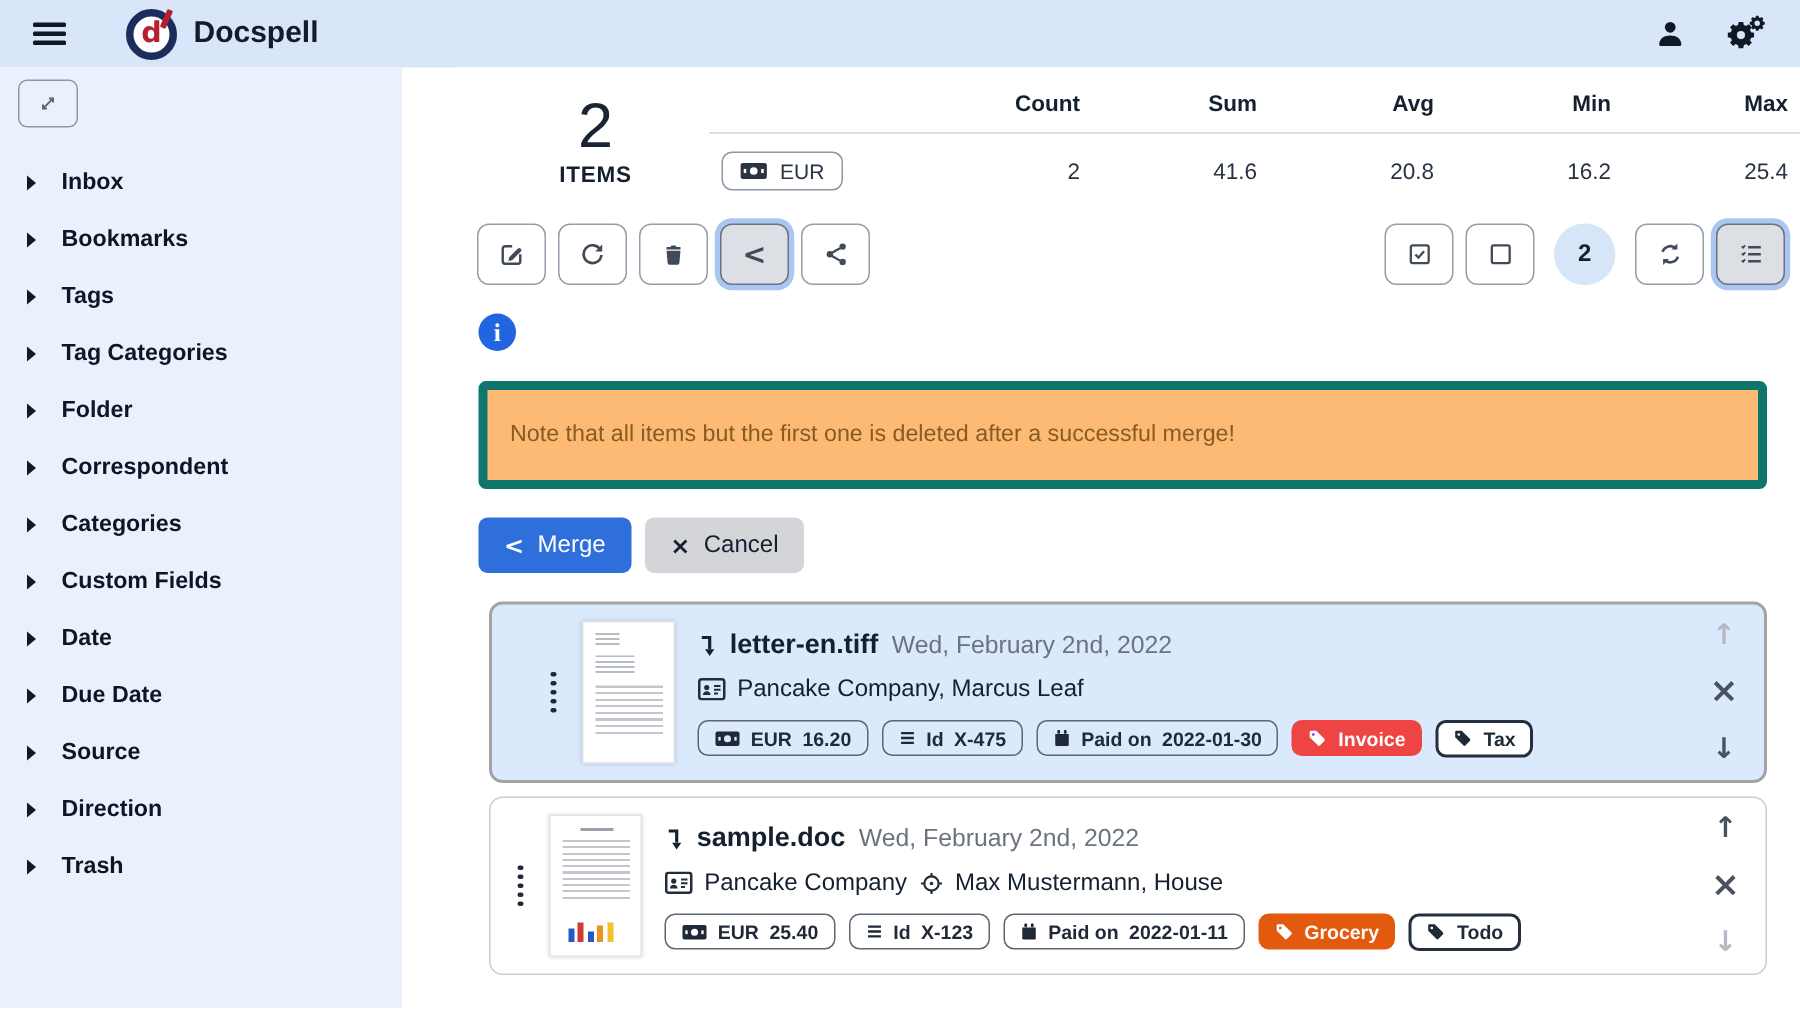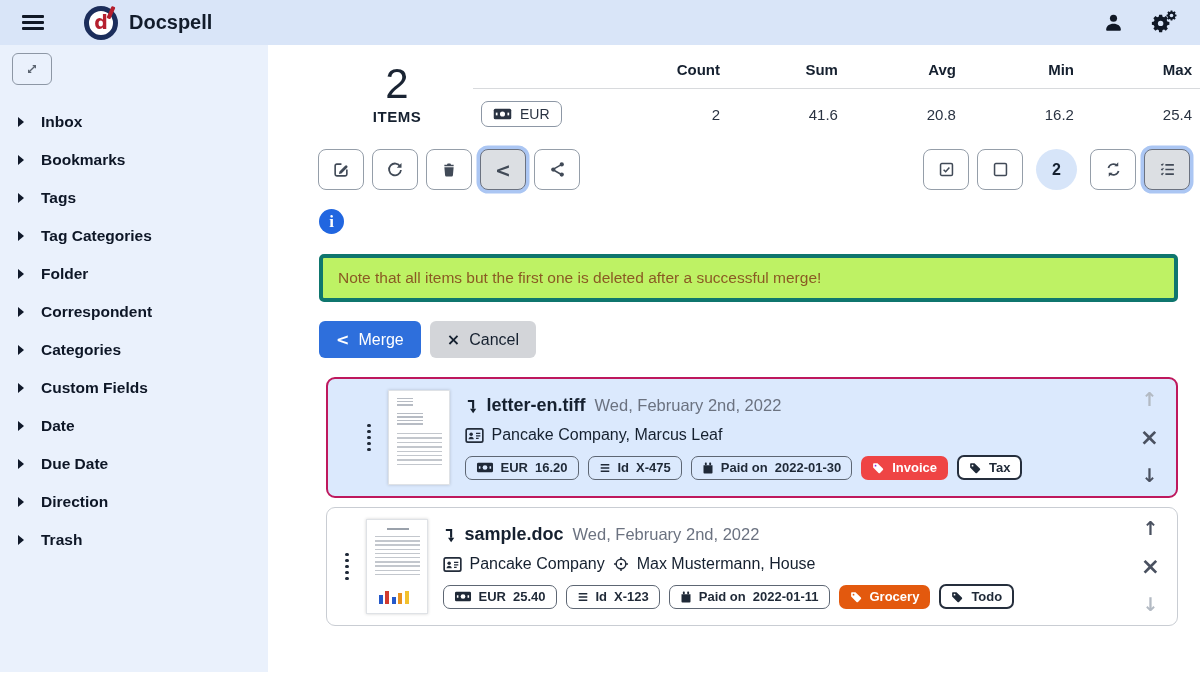--- a/index.html
+++ b/index.html
@@ -63,36 +63,36 @@
                font-weight:700; font-size:16px; display:flex; align-items:center; justify-content:center; margin:0 5px; }
 
   
   .page-head { display:flex; align-items:center; gap:12px; margin:16px 0 0 14px; }
   .page-title { font-size:29px; font-weight:800; color:#15202f; }
   .info-ic { width:25px; height:25px; border-radius:50%; background:#2166e0; color:#fff;
              font-family:"Liberation Serif", serif; font-weight:700; font-size:17px;
              display:flex; align-items:center; justify-content:center; cursor:pointer; margin-top:3px; }
 
   
-  .note { margin:20px 22px 0 14px; background:#bef264; border:4px solid #0f766e; border-radius:5px;
-          padding:11px 15px; font-size:15.5px; color:#8a5a23; }
+  .note { margin:20px 22px 0 14px; background:#fdba74; border:6px solid #0f766e; border-radius:5px;
+          padding:21px 15px; font-size:15.5px; color:#8a5a23; }
 
   
   .actions { display:flex; gap:9px; margin:19px 0 0 14px; }
   .btn { display:inline-flex; align-items:center; gap:9px; border:none; border-radius:6px;
          font-size:16px; padding:9px 17px; cursor:pointer; font-family:inherit; }
   .btn-merge { background:#2e6fdc; color:#fff; }
   .btn-cancel { background:#d3d5d9; color:#15202f; }
   .btn .glyph { font-weight:700; font-family:"DejaVu Sans", sans-serif; }
 
   
   .cards { margin:19px 22px 0 21px; }
   .card { position:relative; display:flex; align-items:center; gap:15px; border-radius:9px;
           padding:11px 56px 11px 16px; min-height:117px; margin-bottom:9px; }
-  .card.selected { background:#dbe9fd; border:2px solid #be185d;padding-left:37px; }
+  .card.selected { background:#dbe9fd; border:2px solid #a3a3a3;padding-left:37px; }
   .card.plain { background:#fff; border:1px solid #c9cdd3; }
   .grip { display:flex; flex-direction:column; gap:2.5px; cursor:grab; padding:2px; }
   .grip i { width:3.5px; height:3.5px; border-radius:50%; background:#1f2937; }
   .thumb { width:62px; height:95px; background:#fff; border:1px solid #dfe2e6;
            box-shadow:0 0 3px rgba(0,0,0,.18); position:relative; flex:none; }
   .th-short { position:absolute; left:8px; top:7px; width:16px; height:9px;
               background:repeating-linear-gradient(to bottom,#b7bcc4 0 1.3px,transparent 1.3px 3.2px); }
   .th-addr { position:absolute; left:8px; top:22px; width:26px; height:12px;
              background:repeating-linear-gradient(to bottom,#b7bcc4 0 1.3px,transparent 1.3px 3.4px); }
   .th-body { position:absolute; left:8px; right:7px; top:42px; height:34px;
@@ -203,20 +203,24 @@
     <div class="side-item">
         <span class="caret"></span>
         <span class="side-label">Date</span>
       </div>
     <div class="side-item">
         <span class="caret"></span>
         <span class="side-label">Due Date</span>
       </div>
     <div class="side-item">
         <span class="caret"></span>
+        <span class="side-label">Source</span>
+      </div>
+    <div class="side-item">
+        <span class="caret"></span>
         <span class="side-label">Direction</span>
       </div>
     <div class="side-item">
         <span class="caret"></span>
         <span class="side-label">Trash</span>
       </div>
   </div>
 </div>
 
 <div class="main">

